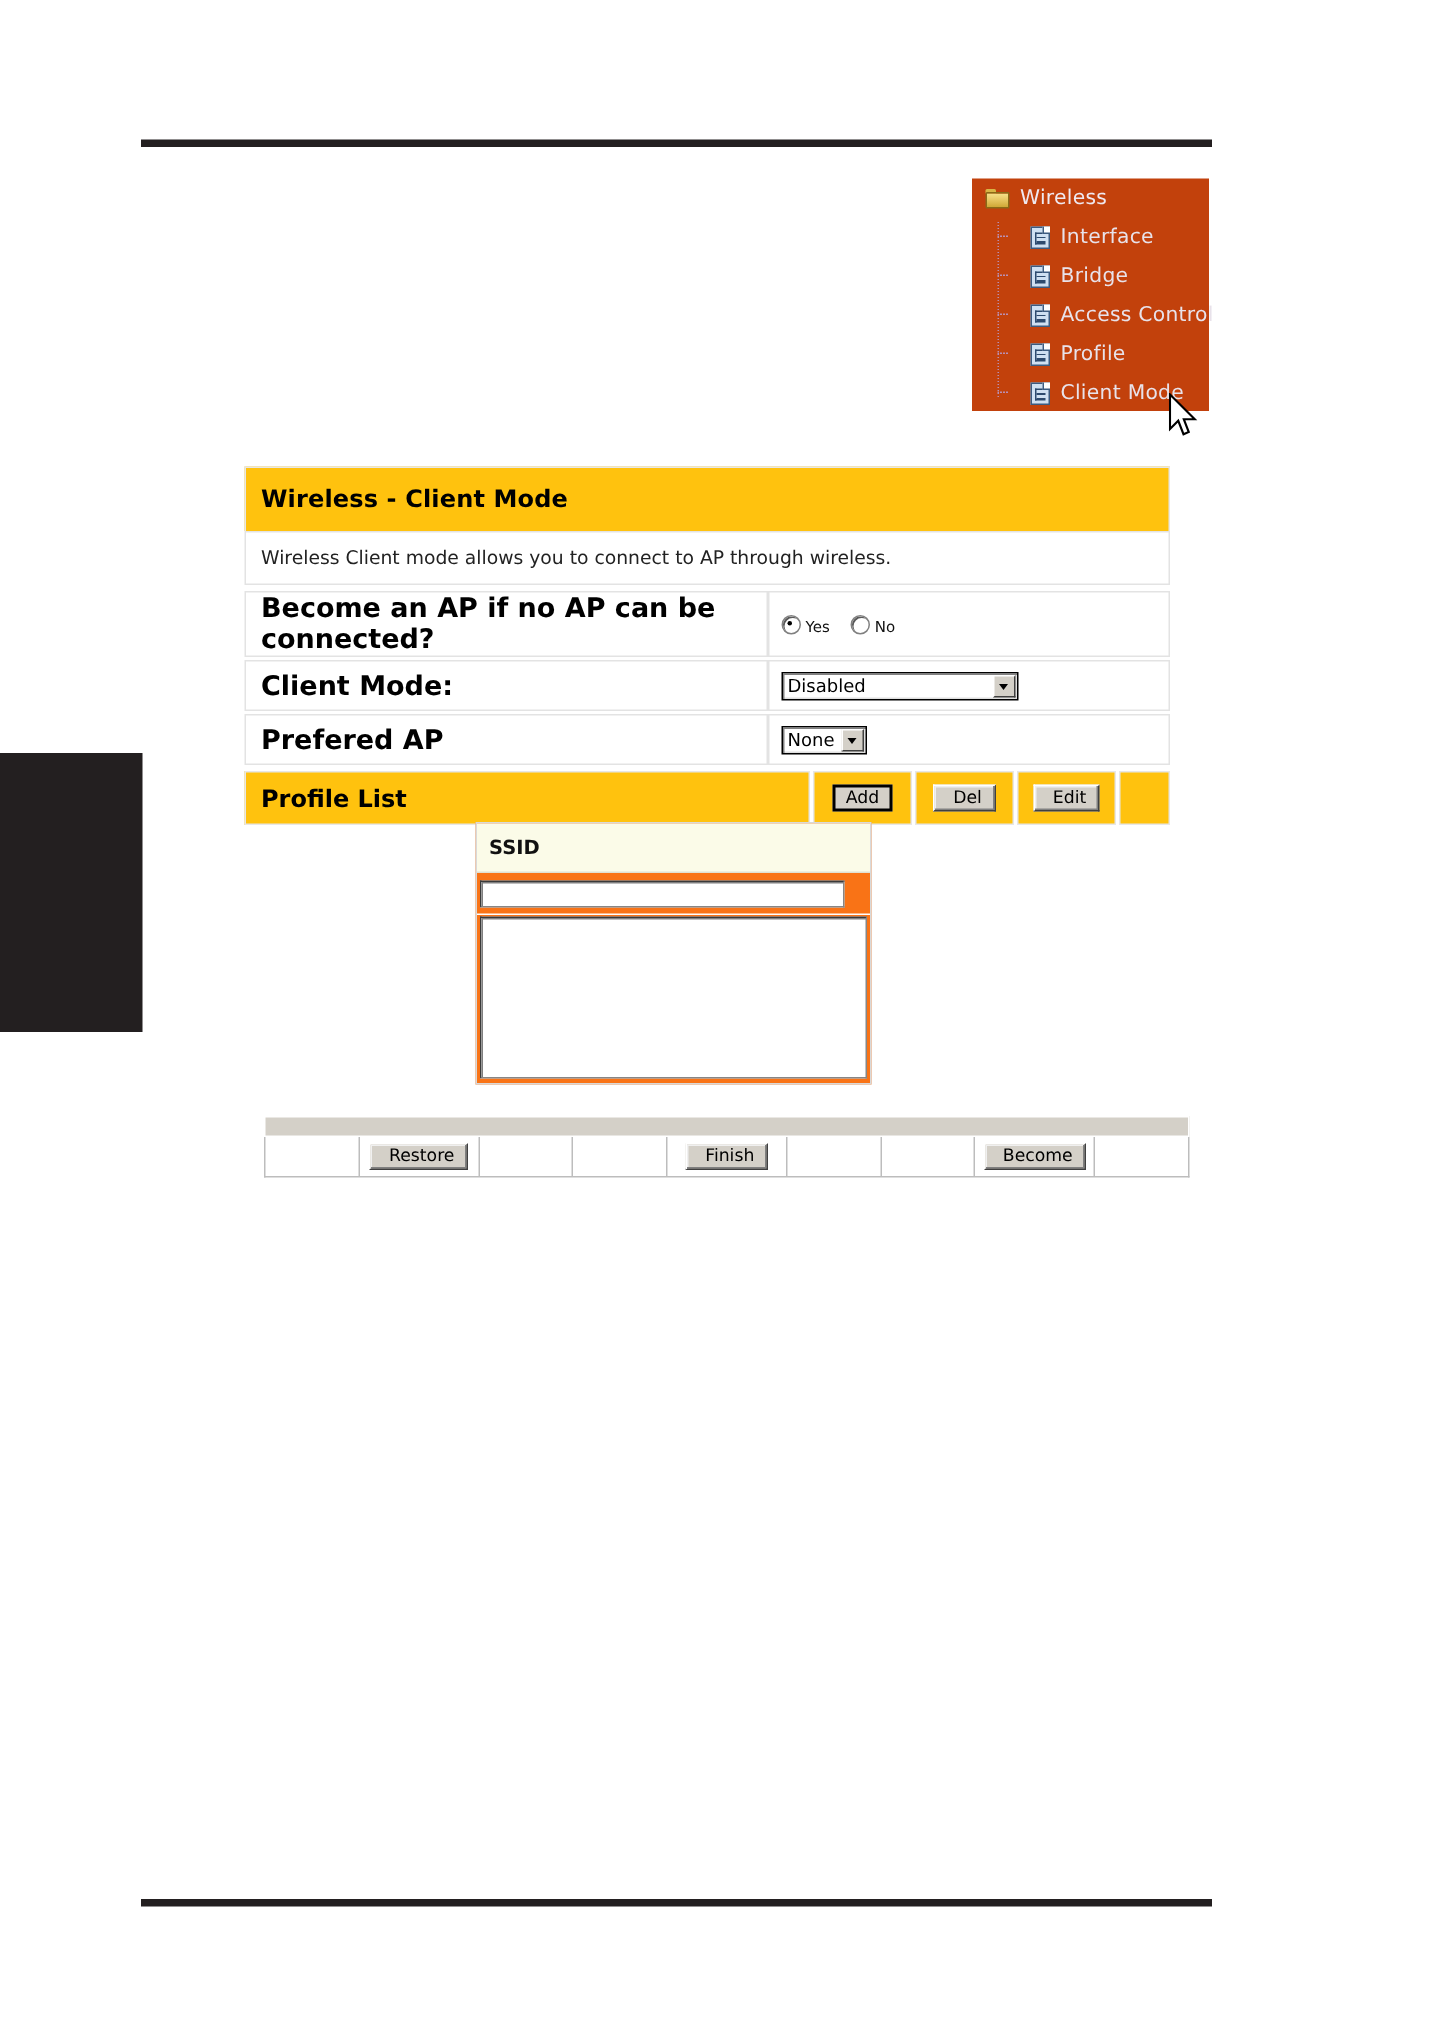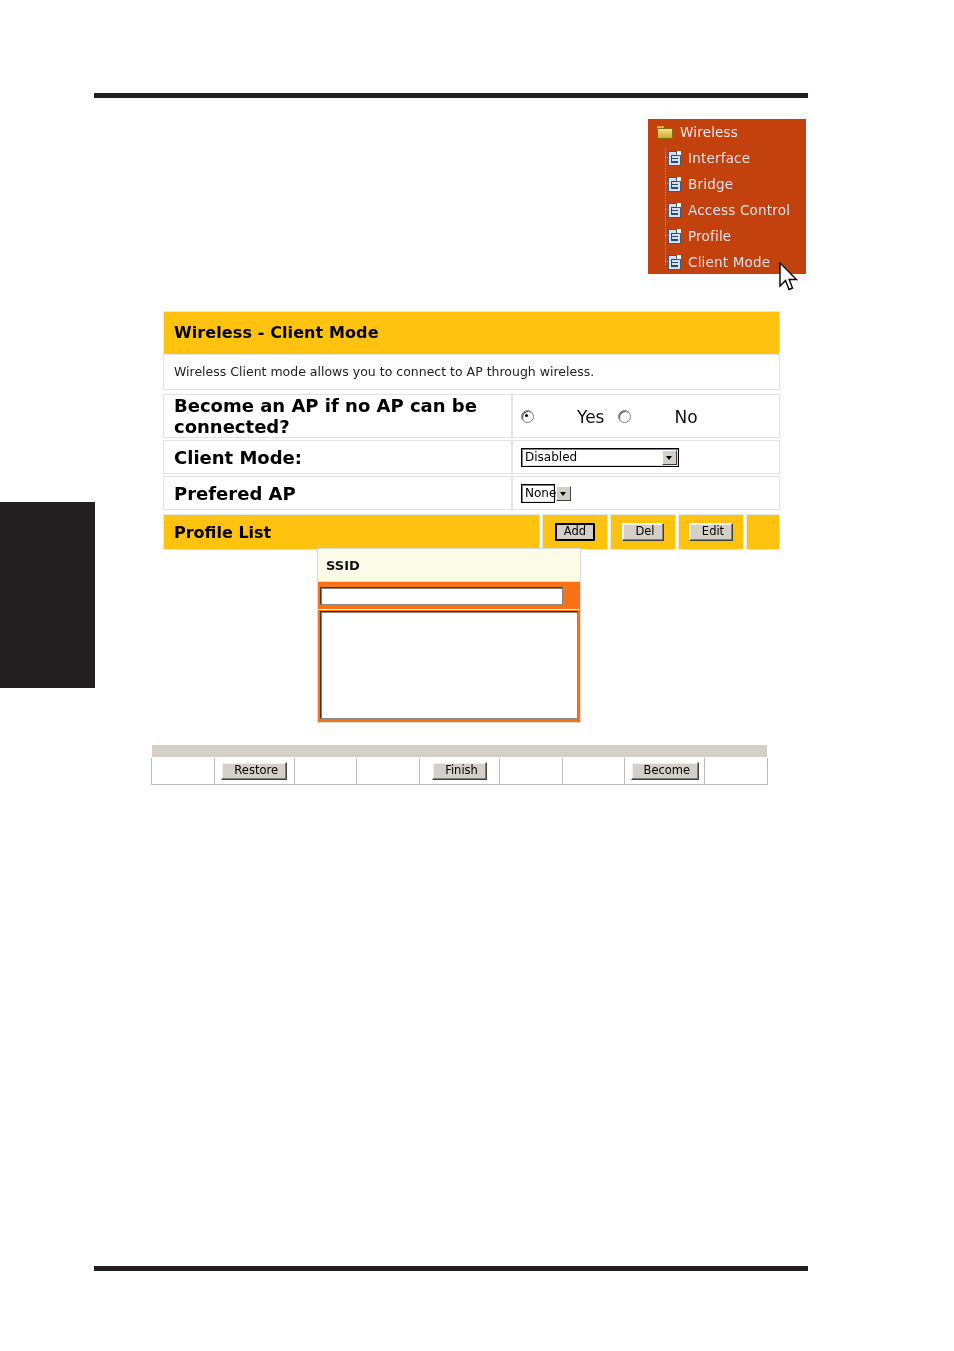--- a/index.html
+++ b/index.html
@@ -48,21 +48,21 @@
   }
   .nav-row {
     position: relative;
     height: 26px;
     display: flex;
     align-items: center;
     color: #e8e2ea;
     white-space: nowrap;
   }
   .nav-row.root { padding-left: 9px; }
-  .nav-row.child { padding-left: 20px; }
+  .nav-row.child { padding-left: 39px; }
   .nav-row .nav-label { margin-left: 7px; letter-spacing: .2px; }
   .nav-row.root .nav-label { color: #efe9f1; }
 
   
   .tree-line {
     position: absolute;
     left: 17px;
     top: 29px;
     width: 1px;
     height: 118px;
@@ -206,43 +206,42 @@
   }
   .radio.checked:after {
     content: "";
     position: absolute;
     left: 3px; top: 3px;
     width: 3px; height: 3px;
     border-radius: 50%;
     background: #000;
   }
   .radio-label {
-    font-size: 17px;
+    font-size: 10px;
     color: #111;
     align-self: flex-end;
     margin-bottom: -1px;
-    margin-left: 40px;
   }
   .radio-gap { width: 8px; }
 
   
   .select {
     display: inline-flex;
     align-items: center;
     justify-content: space-between;
     height: 19px;
     background: #ffffff;
     border: 1px solid #000;
     box-shadow: inset 1px 1px 0 #808080, inset -1px -1px 0 #dfdfdf;
     font-size: 12px;
     box-sizing: border-box;
     padding-left: 3px;
   }
   #client-mode-select { width: 158px; }
-  #preferred-ap-select { width: 34px; }
+  #preferred-ap-select { width: 57px; }
   .select-arrow {
     width: 15px; height: 15px;
     margin-right: 1px;
     background: #d4d0c8;
     border: 1px solid #ffffff;
     border-right-color: #404040;
     border-bottom-color: #404040;
     box-sizing: border-box;
     position: relative;
     flex: 0 0 auto;
@@ -353,21 +352,21 @@
     border-top-color: #3a3a3a;
     border-left-color: #3a3a3a;
     box-shadow: inset 1px 1px 0 #7f7f7f;
     box-sizing: border-box;
     overflow: hidden;
   }
 
   
   #action-bar {
     position: absolute;
-    left: 151px;
+    left: 176px;
     top: 744px;
     width: 617px;
   }
   #action-spacer {
     height: 14px;
     background: #d4d0c8;
     border: 1px solid #ffffff;
     box-sizing: border-box;
   }
   #action-cells {

